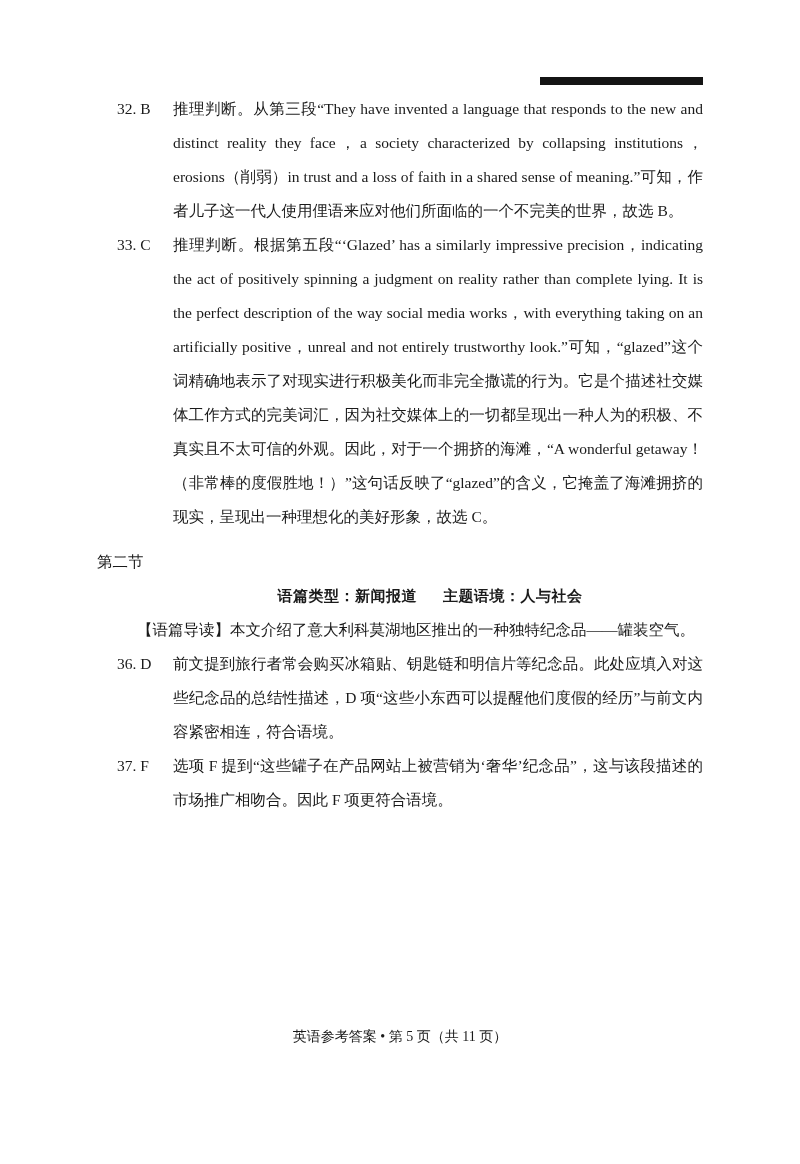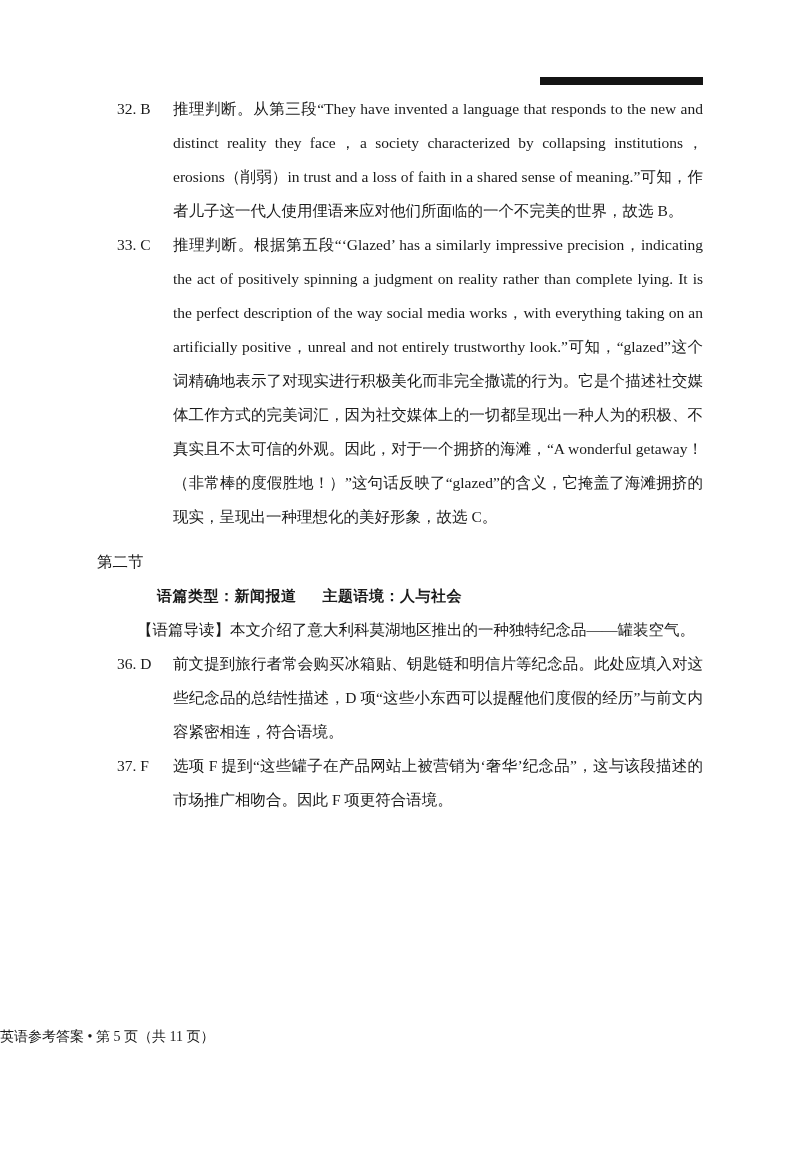--- a/index.html
+++ b/index.html
@@ -14,28 +14,28 @@
   }
   .content {
     position: absolute; left: 97px; top: 92px; width: 606px;
     font-size: 15.5px; line-height: 34px;
   }
   .item { position: relative; padding-left: 56px; text-align: justify; margin-left: 20px; }
   .item .num { position: absolute; left: 0; top: 0; }
   .item .body { display: block; text-align: justify; }
   .section-label { margin-top: 11px; }
   .genre-heading {
-    text-align: left; font-family: "DejaVu Sans", "Liberation Sans", sans-serif;
+    text-align: center; font-family: "DejaVu Sans", "Liberation Sans", sans-serif;
     font-weight: bold; font-size: 15px; letter-spacing: 0.5px; margin-left: 60px;
   }
   .genre-heading .gap { display: inline-block; width: 26px; }
   .intro { padding-left: 40px; }
   .footer {
     position: absolute; left: 0; width: 800px; top: 1027px;
-    text-align: left; font-size: 14px; line-height: 20px;
+    text-align: center; font-size: 14px; line-height: 20px;
   }
 </style>
 </head>
 <body>
 
 <div class="top-bar"></div>
 
 <div class="content">
 
   <div class="item">

